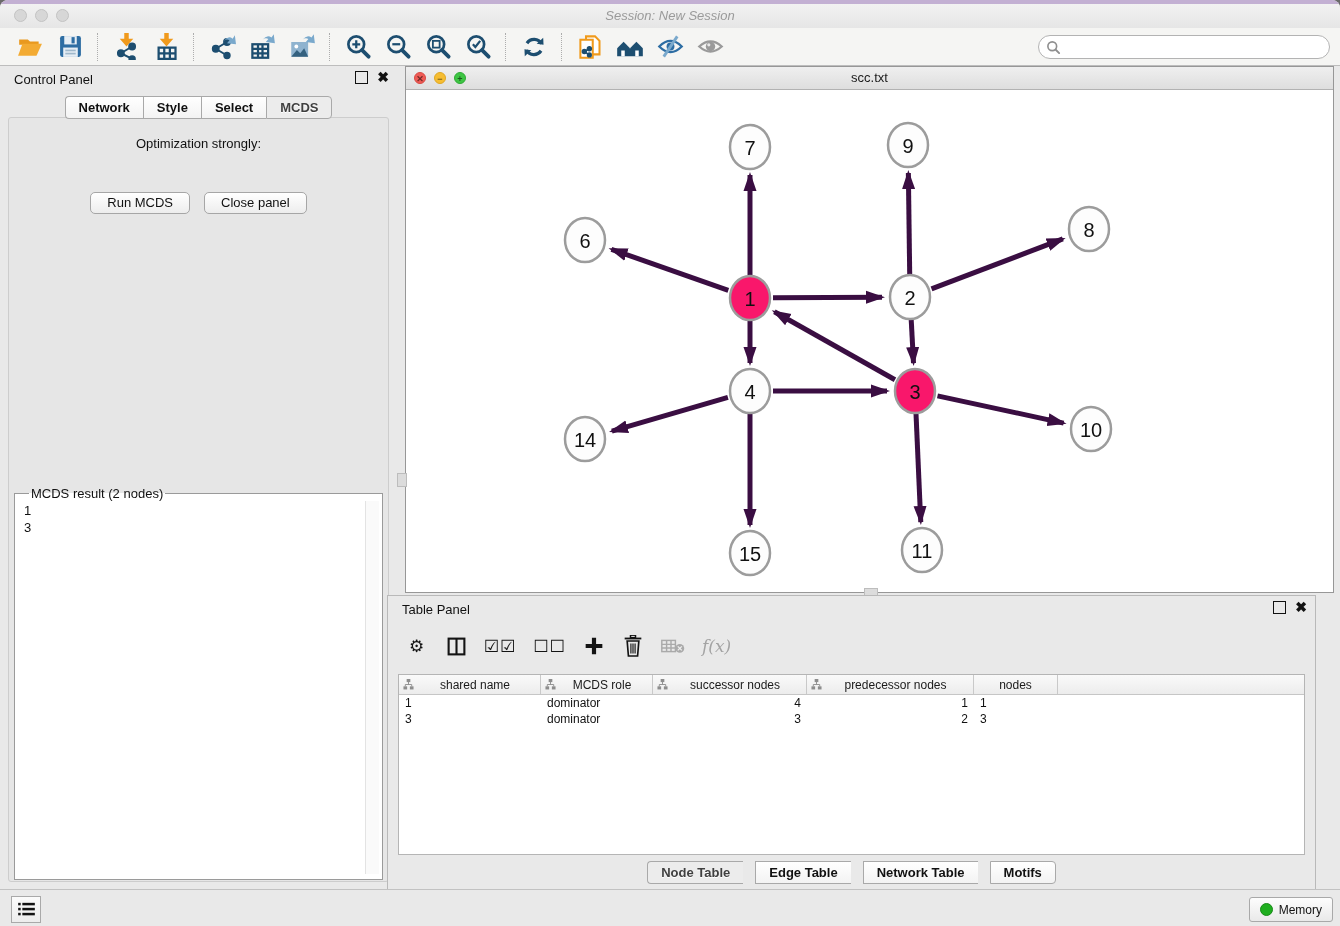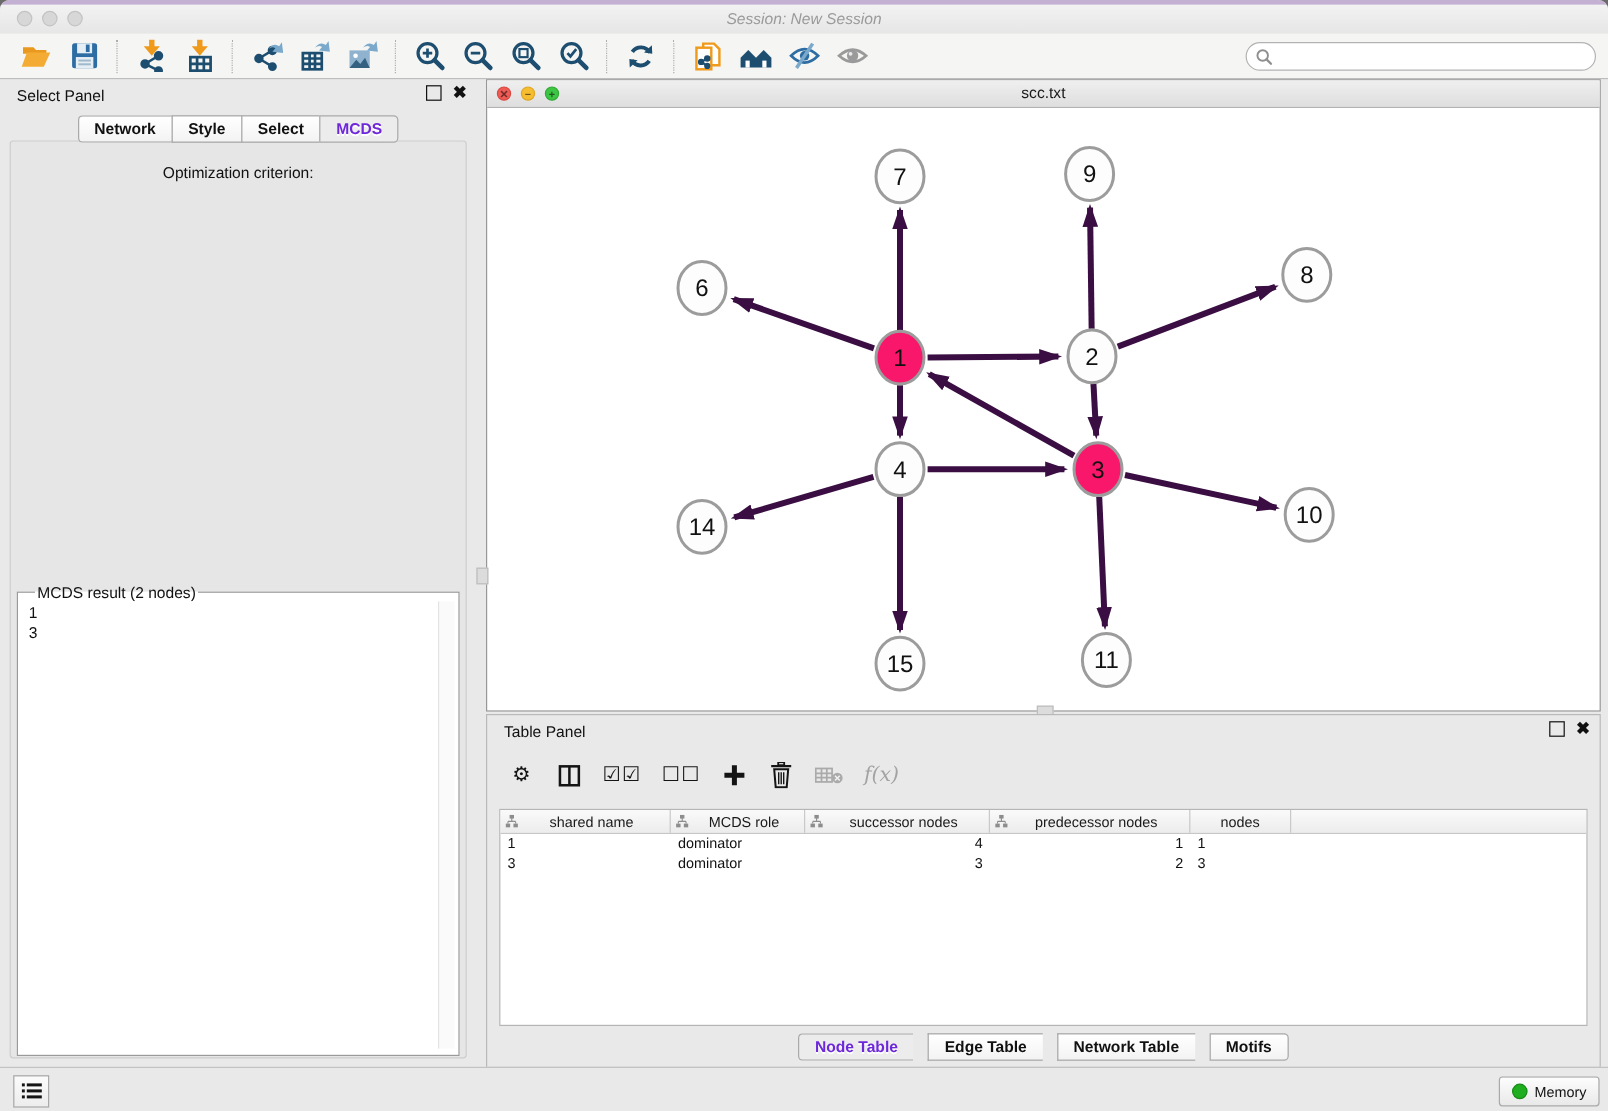--- a/index.html
+++ b/index.html
@@ -27,21 +27,21 @@
   .ph-icons{position:absolute;right:8px;top:4px;display:flex;gap:9px;align-items:center;}
   .ph-float{width:11px;height:11px;border:1.5px solid #111;display:inline-block;}
   .ph-close{font-size:14px;font-weight:bold;color:#111;line-height:14px;}
   
   .control-panel{position:absolute;left:0;top:66px;width:397px;height:824px;}
   .cp-tabs{position:absolute;top:30px;left:0;right:0;display:flex;justify-content:center;z-index:3;}
   .seg-tab{border:1px solid #a9a9a9;border-right:none;background:linear-gradient(#fff,#f3f3f3);
            font-size:13px;font-weight:600;color:#111;padding:3px 13px;line-height:15px;}
   .seg-tab:first-child{border-radius:4px 0 0 4px;}
   .seg-tab:last-child{border-radius:0 4px 4px 0;border-right:1px solid #a9a9a9;}
-  .seg-disabled{color:#6d28d9;background:#ececec;text-shadow:0 1px 0 #fff;}
+  .seg-disabled{color:#404040;background:#ececec;text-shadow:0 1px 0 #fff;}
   .cp-body{position:absolute;left:8px;right:8px;top:51px;bottom:8px;background:#e6e6e6;
            border:1px solid #cdcdcd;border-radius:3px;}
   .opt-label{position:absolute;top:18px;left:0;right:0;text-align:center;font-size:13px;color:#111;}
   .opt-select{position:absolute;left:37px;right:36px;top:42px;height:22px;background:#fff;
               border:1px solid #ababab;border-radius:4px;display:flex;align-items:center;font-size:13px;}
   .opt-select .sel-text{flex:1;padding-left:9px;}
   .opt-select .sel-stepper{width:18px;text-align:center;}
   .btn-row{position:absolute;top:74px;left:0;right:0;display:flex;justify-content:center;gap:14px;}
   .mac-btn{background:linear-gradient(#ffffff,#ededed);border:1px solid #a6a6a6;border-radius:5px;
            font-size:13px;color:#111;height:22px;line-height:20px;padding:0 16px;}
@@ -59,21 +59,21 @@
   .mac-dots{position:absolute;left:8px;top:5px;display:flex;gap:8px;}
   .dot{width:12px;height:12px;border-radius:50%;font-size:9px;font-weight:bold;line-height:12px;
        text-align:center;color:rgba(0,0,0,.55);box-sizing:border-box;}
   .dot-red{background:#ef5b55;border:1px solid #d84a44;}
   .dot-yellow{background:#f6bd31;border:1px solid #dfa724;}
   .dot-green{background:#3ec543;border:1px solid #2fab35;}
   .net-canvas{position:absolute;left:0;top:22px;width:927px;height:503px;}
   .grip-left{position:absolute;left:397px;top:473px;width:8px;height:12px;background:#dcdcdc;border:1px solid #bdbdbd;}
   .grip-bottom{position:absolute;left:864px;top:588px;width:12px;height:7px;background:#dcdcdc;border:1px solid #bdbdbd;}
   
-  .table-panel{position:absolute;left:405px;top:595px;width:929px;height:295px;background:#e9e9e9;
+  .table-panel{position:absolute;left:387px;top:595px;width:929px;height:295px;background:#e9e9e9;
                border:1px solid #b9b9b9;box-sizing:border-box;}
   .tp-toolbar{position:absolute;left:18px;top:33px;height:34px;display:flex;align-items:center;gap:17px;}
   .tp-icon{display:flex;align-items:center;justify-content:center;min-width:22px;height:24px;}
   .glyph-icon{font-size:17px;color:#141414;font-family:"DejaVu Sans",sans-serif;letter-spacing:1px;}
   .fx-label{font-family:"DejaVu Serif",serif;font-style:italic;font-size:17px;color:#a3a3a3;}
   .tp-table{position:absolute;left:10px;right:10px;top:78px;bottom:34px;background:#fff;border:1px solid #b5b5b5;overflow:hidden;}
   .tbl-header{display:flex;height:19px;border-bottom:1px solid #c6c6c6;background:linear-gradient(#fafafa,#ececec);}
   .th-cell{display:flex;align-items:center;border-right:1px solid #c9c9c9;font-size:12px;color:#1a1a1a;
            box-sizing:border-box;padding:0 4px;}
   .th-cell .th-label{flex:1;text-align:center;}
@@ -248,34 +248,38 @@
       <svg class="search-glass" width="15" height="15" viewBox="0 0 24 24">
         <circle cx="10" cy="10" r="7" fill="none" stroke="#8f8f8f" stroke-width="2.6"></circle>
         <path d="M15.2 15.2 L21 21" stroke="#8f8f8f" stroke-width="3" stroke-linecap="round"></path>
       </svg>
       <input type="text" value="" style="">
     </div>
   </div>
 
   <div class="control-panel">
     <div class="panel-header">
-      <span class="ph-title">Select Panel</span>
+      <span class="ph-title">Control Panel</span>
       <span class="ph-icons">
         <span class="ph-float"></span>
         <span class="ph-close">✖</span>
       </span>
     </div>
     <div class="cp-tabs">
         <div class="seg-tab">Network</div>
         <div class="seg-tab">Style</div>
         <div class="seg-tab">Select</div>
         <div class="seg-tab seg-disabled">MCDS</div>
       </div>
     <div class="cp-body">
-      <div class="opt-label">Optimization criterion:</div>
+      <div class="opt-label">Optimization strongly:</div>
+      <div class="btn-row">
+        <button class="mac-btn">Run MCDS</button>
+        <button class="mac-btn">Close panel</button>
+      </div>
       <fieldset class="mcds-fieldset">
         <legend>MCDS result (2 nodes)</legend>
         <div class="result-box">
           <div class="result-text">1
 3</div>
           <div class="result-scroll"></div>
         </div>
       </fieldset>
     </div>
   </div>

